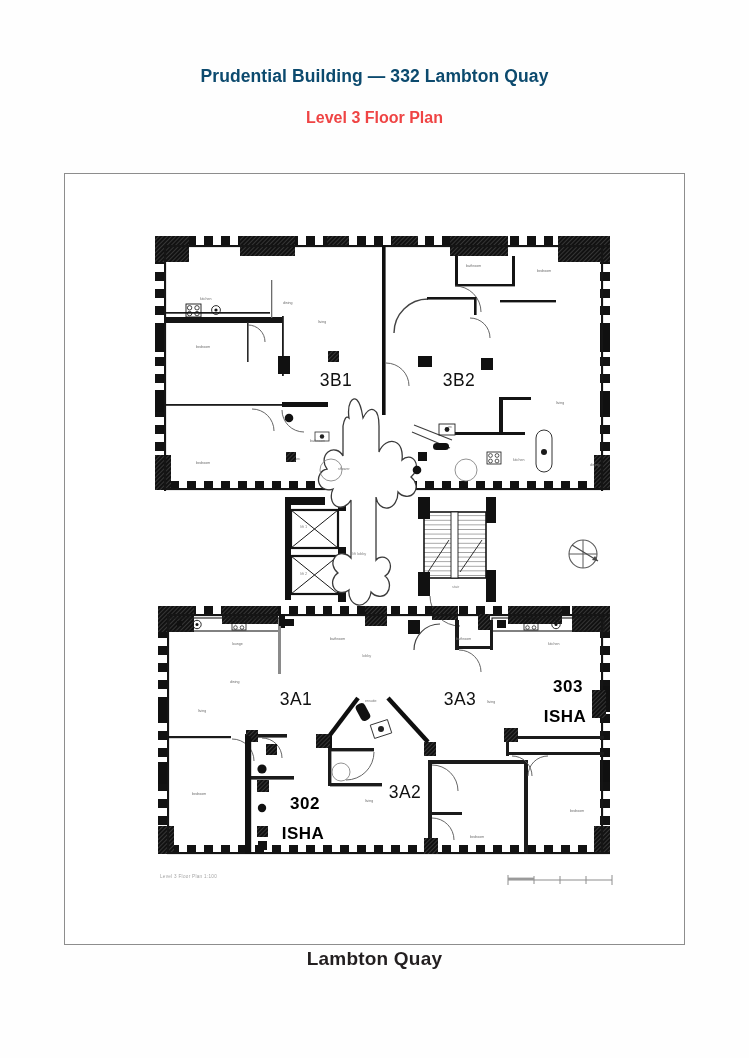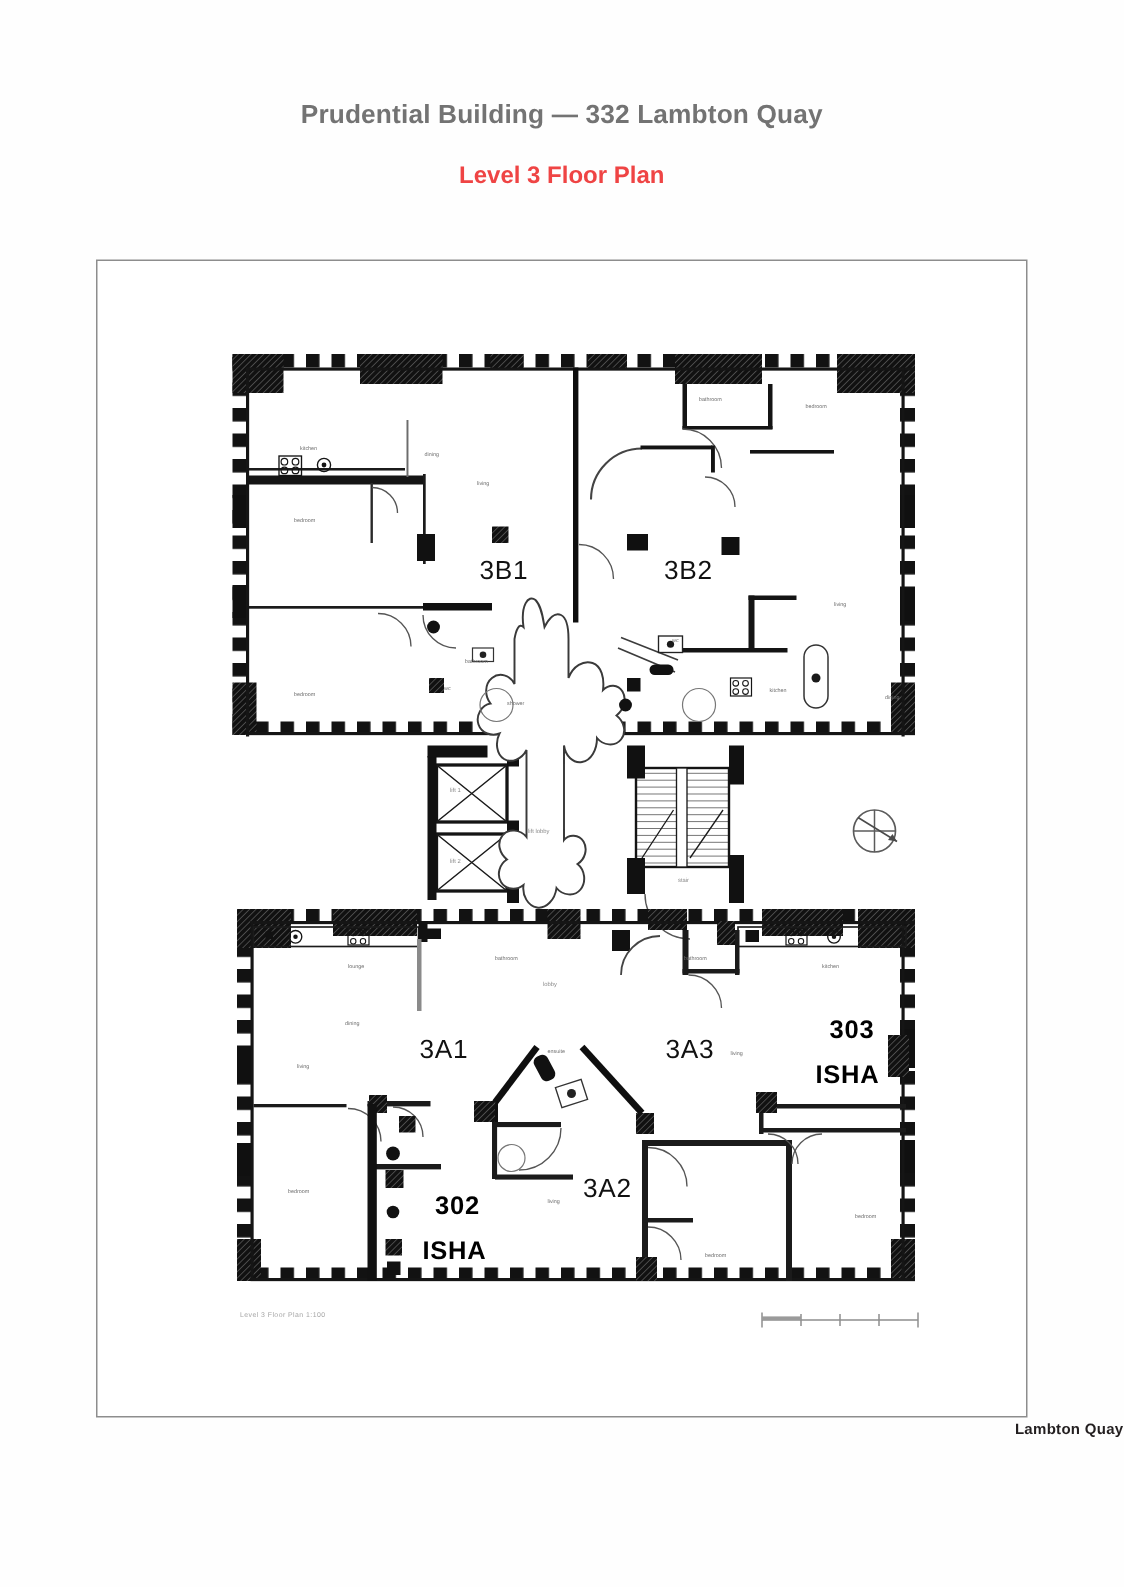--- a/index.html
+++ b/index.html
@@ -24,21 +24,21 @@
     position: absolute;
     top: 66px;
     left: 0;
     width: 749px;
     text-align: center;
   }
   .doc-title {
     font-size: 17.5px;
     font-weight: 600;
     letter-spacing: 0.1px;
-    color: #737373;
+    color: #0c4a6e;
     margin: 0;
     line-height: 1.25;
   }
   .doc-subtitle {
     font-size: 16px;
     font-weight: 600;
     color: #ef4444;
     margin: 0;
     padding-top: 20px;
     line-height: 1.25;
@@ -51,22 +51,22 @@
     height: 772px;
     border: 1.1px solid #8d8d8d;
     background: #ffffff;
     box-sizing: border-box;
   }
   .street-caption {
     position: absolute;
     left: 0;
     top: 948px;
     width: 749px;
-    text-align: right;
-    font-size: 10px;
+    text-align: center;
+    font-size: 19px;
     font-weight: 600;
     color: #231f20;
     letter-spacing: 0.2px;
   }
   svg.plan {
     position: absolute;
     left: 0;
     top: 0;
   }
   .unit-label {

